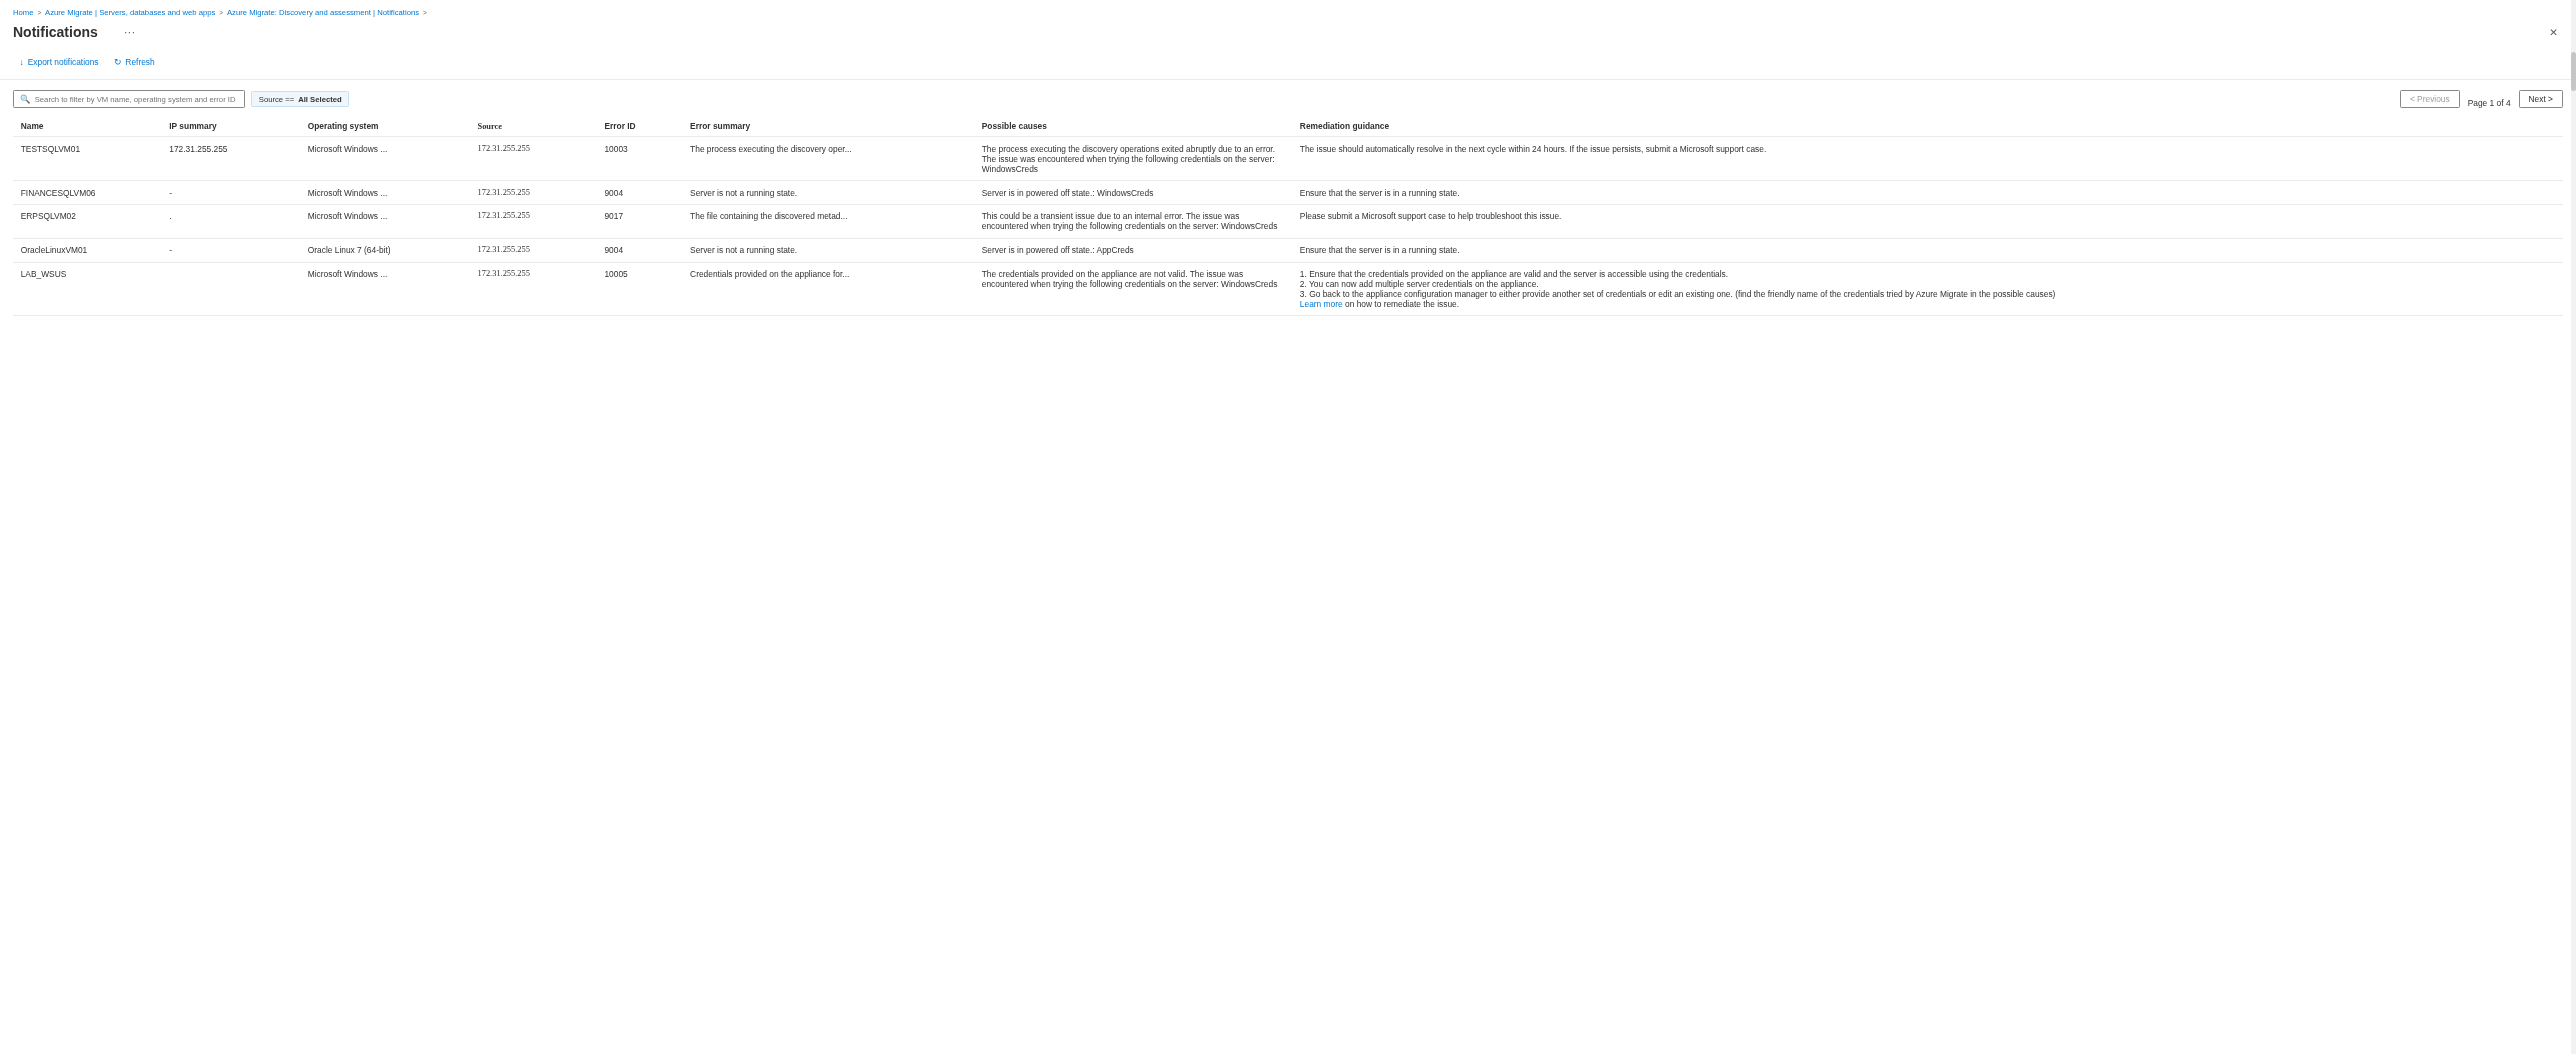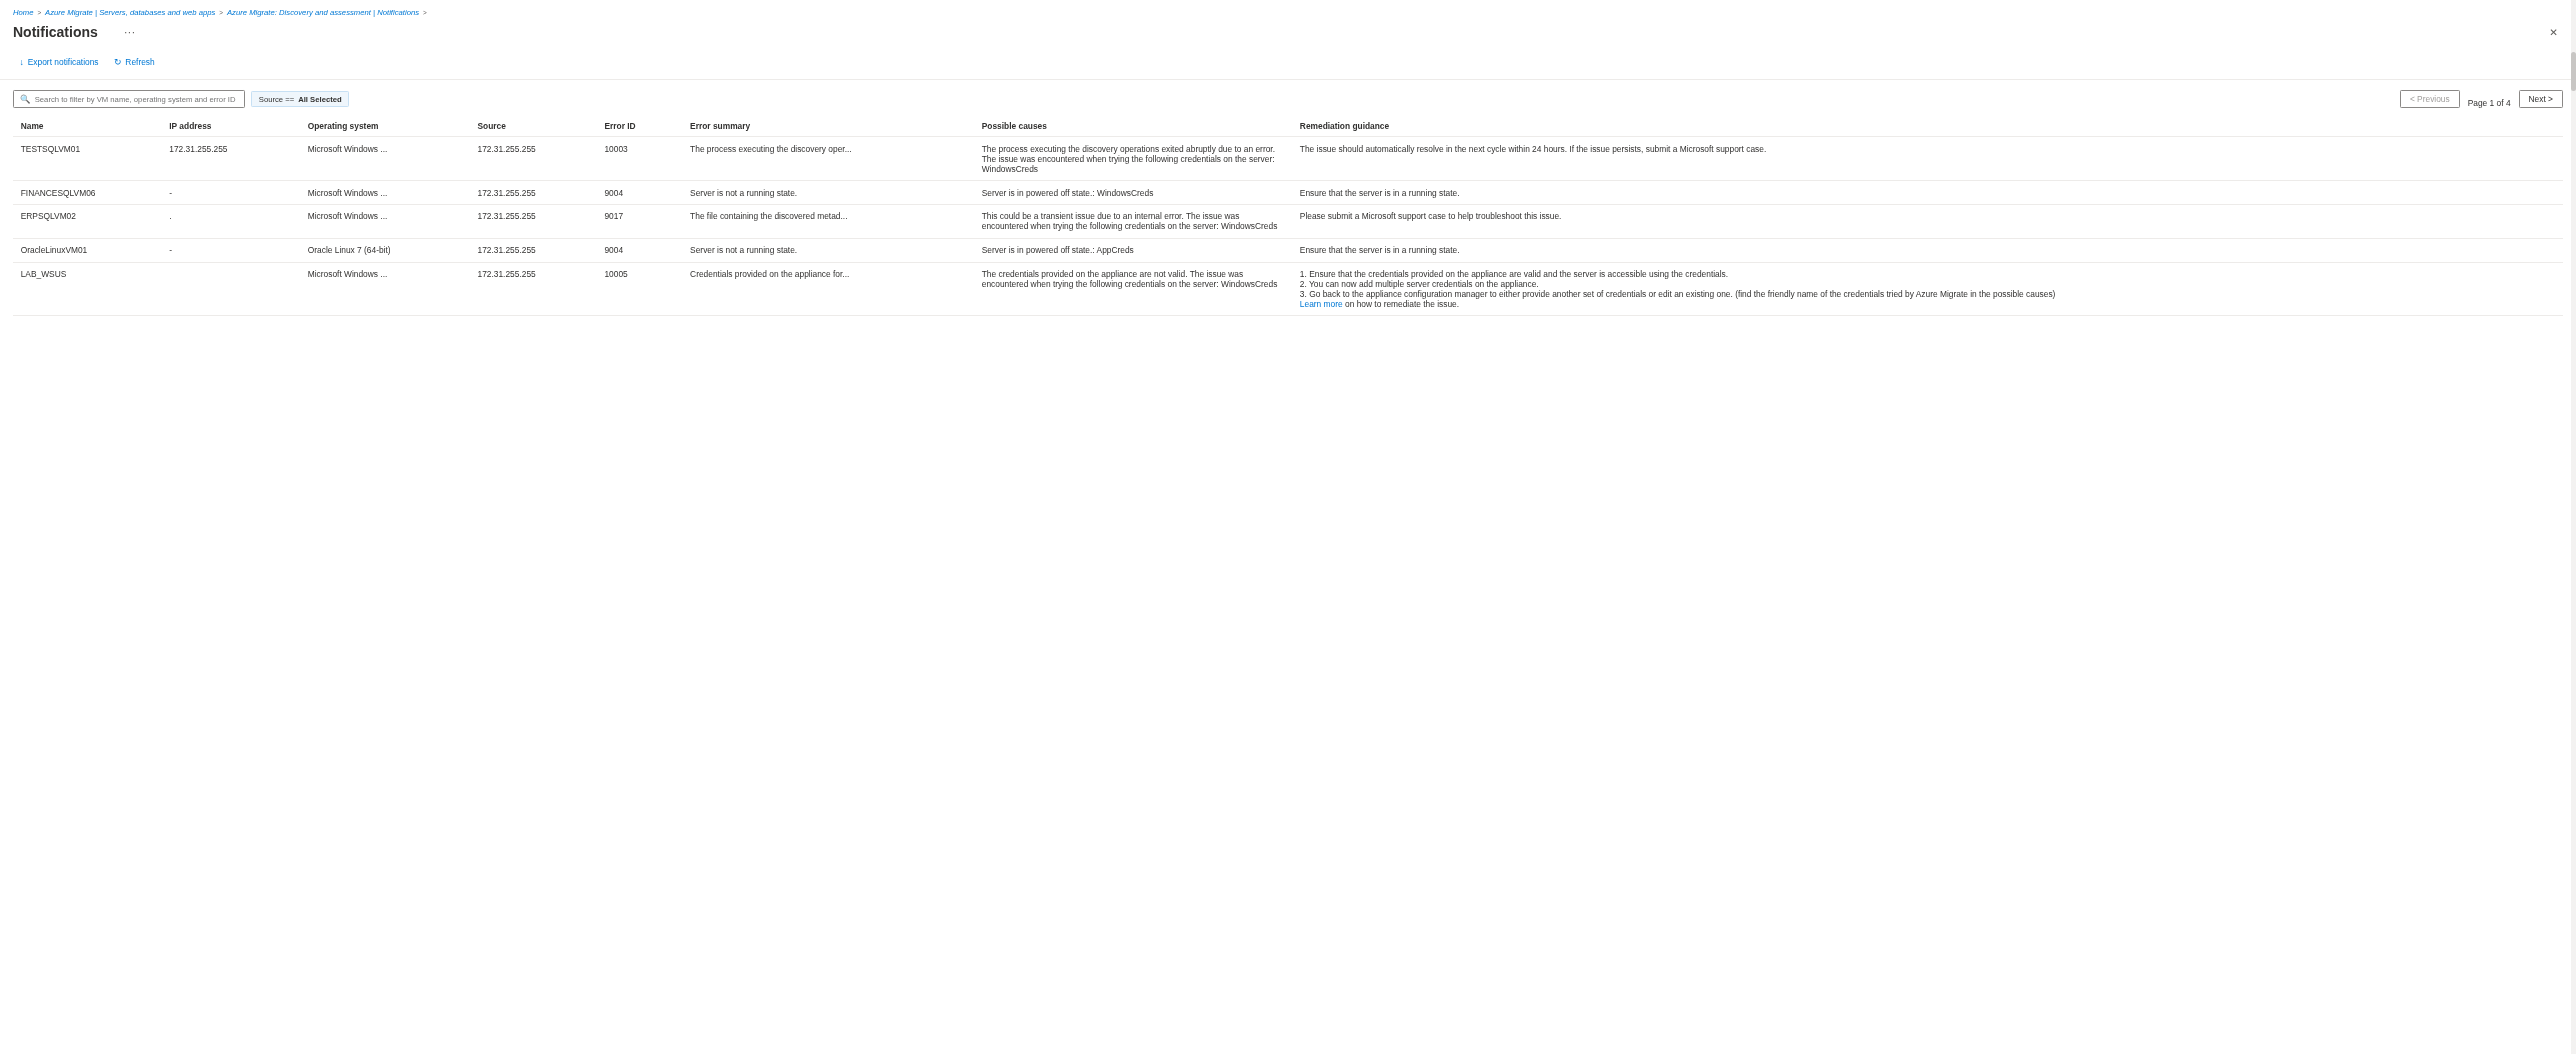--- a/index.html
+++ b/index.html
@@ -12,21 +12,21 @@
     }
     .breadcrumb {
       display: flex;
       align-items: center;
       gap: 3.9px;
       padding: 7.7px 13px 3.9px 13px;
       font-size: 7.7px;
       color: #0078d4;
     }
     .breadcrumb span { color: #605e5c; }
-    .breadcrumb a { color: #0078d4; text-decoration: none; cursor: pointer; font-style: italic; }
+    .breadcrumb a { color: #0078d4; text-decoration: none; cursor: pointer; }
     .breadcrumb .sep { color: #605e5c; font-size: 6.4px; }
     .page-header {
       display: flex;
       align-items: center;
       padding: 2.6px 13px 7.7px 13px;
       gap: 22px;
     }
     .page-title {
       font-size: 14px;
       font-weight: 600;
@@ -152,21 +152,21 @@
     }
     .data-table td {
       padding: 6.4px 7.7px;
       border-bottom: 0.6px solid #edebe9;
       color: #323130;
       vertical-align: top;
     }
     .col-name { min-width: 90px; max-width: 116px; }
     .col-ip { min-width: 84px; max-width: 103px; }
     .col-os { min-width: 103px; max-width: 129px; }
-    .col-source { min-width: 77px; max-width: 97px; }
+    .col-source { min-width: 77px; max-width: 97px; font-family: Liberation Serif, serif; }
     .col-error-id { min-width: 52px; max-width: 64px; }
     .col-error-sum { min-width: 142px; max-width: 180px; }
     .col-causes { min-width: 155px; max-width: 193px; margin-left: 40px; }
     .col-remediation { min-width: 180px; }
     .link { color: #0078d4; text-decoration: none; cursor: pointer; }
     .scrollbar-track {
       position: fixed;
       right: 0;
       top: 0;
       bottom: 0;
@@ -227,21 +227,21 @@
       <button class="pag-btn disabled">&lt; Previous</button>
       <span class="pag-info">Page 1 of 4</span>
       <button class="pag-btn">Next &gt;</button>
     </div>
   </div>
 
   <table class="data-table">
     <thead>
       <tr>
         <th class="col-name">Name</th>
-        <th class="col-ip">IP address</th>
+        <th class="col-ip">IP summary</th>
         <th class="col-os">Operating system</th>
         <th class="col-source">Source</th>
         <th class="col-error-id">Error ID</th>
         <th class="col-error-sum">Error summary</th>
         <th class="col-causes">Possible causes</th>
         <th class="col-remediation">Remediation guidance</th>
       </tr>
     </thead>
     <tbody id="table-body">
     <tr>

